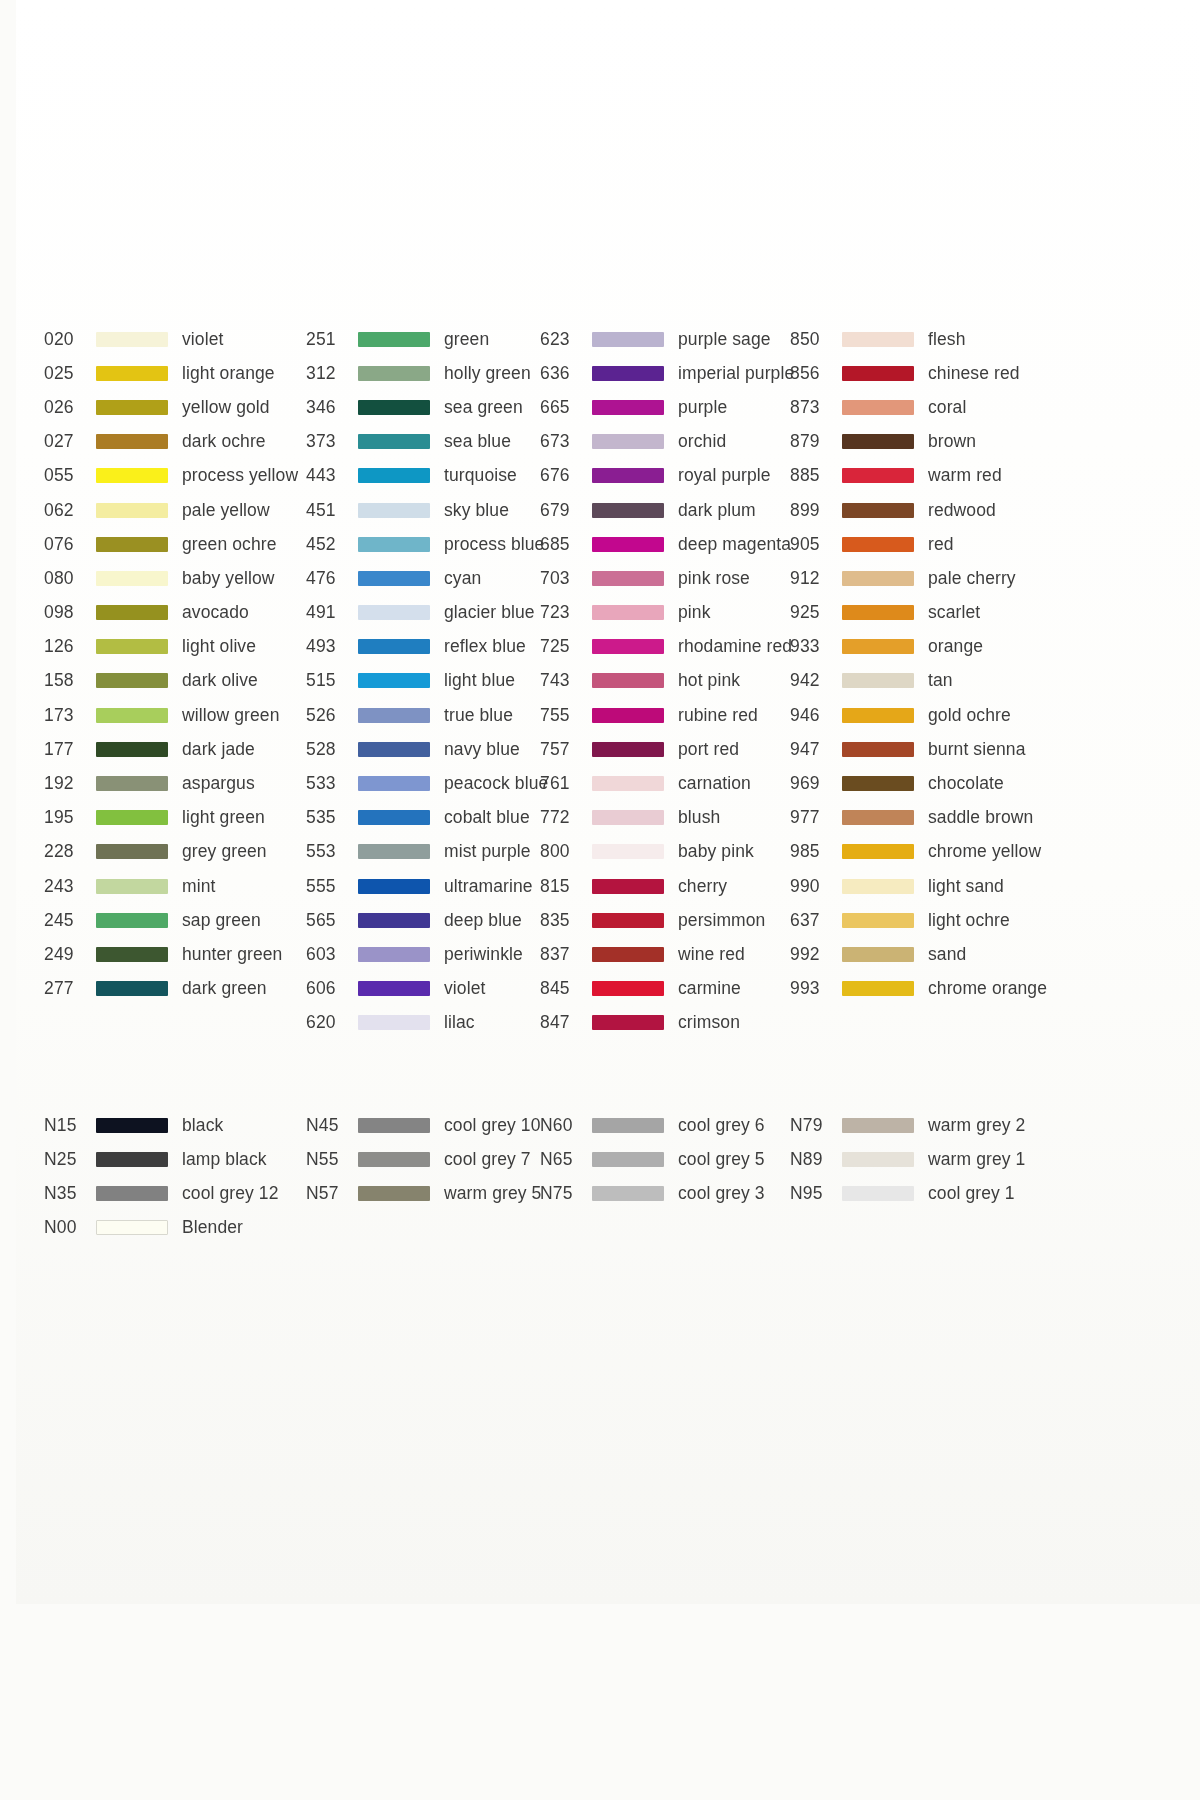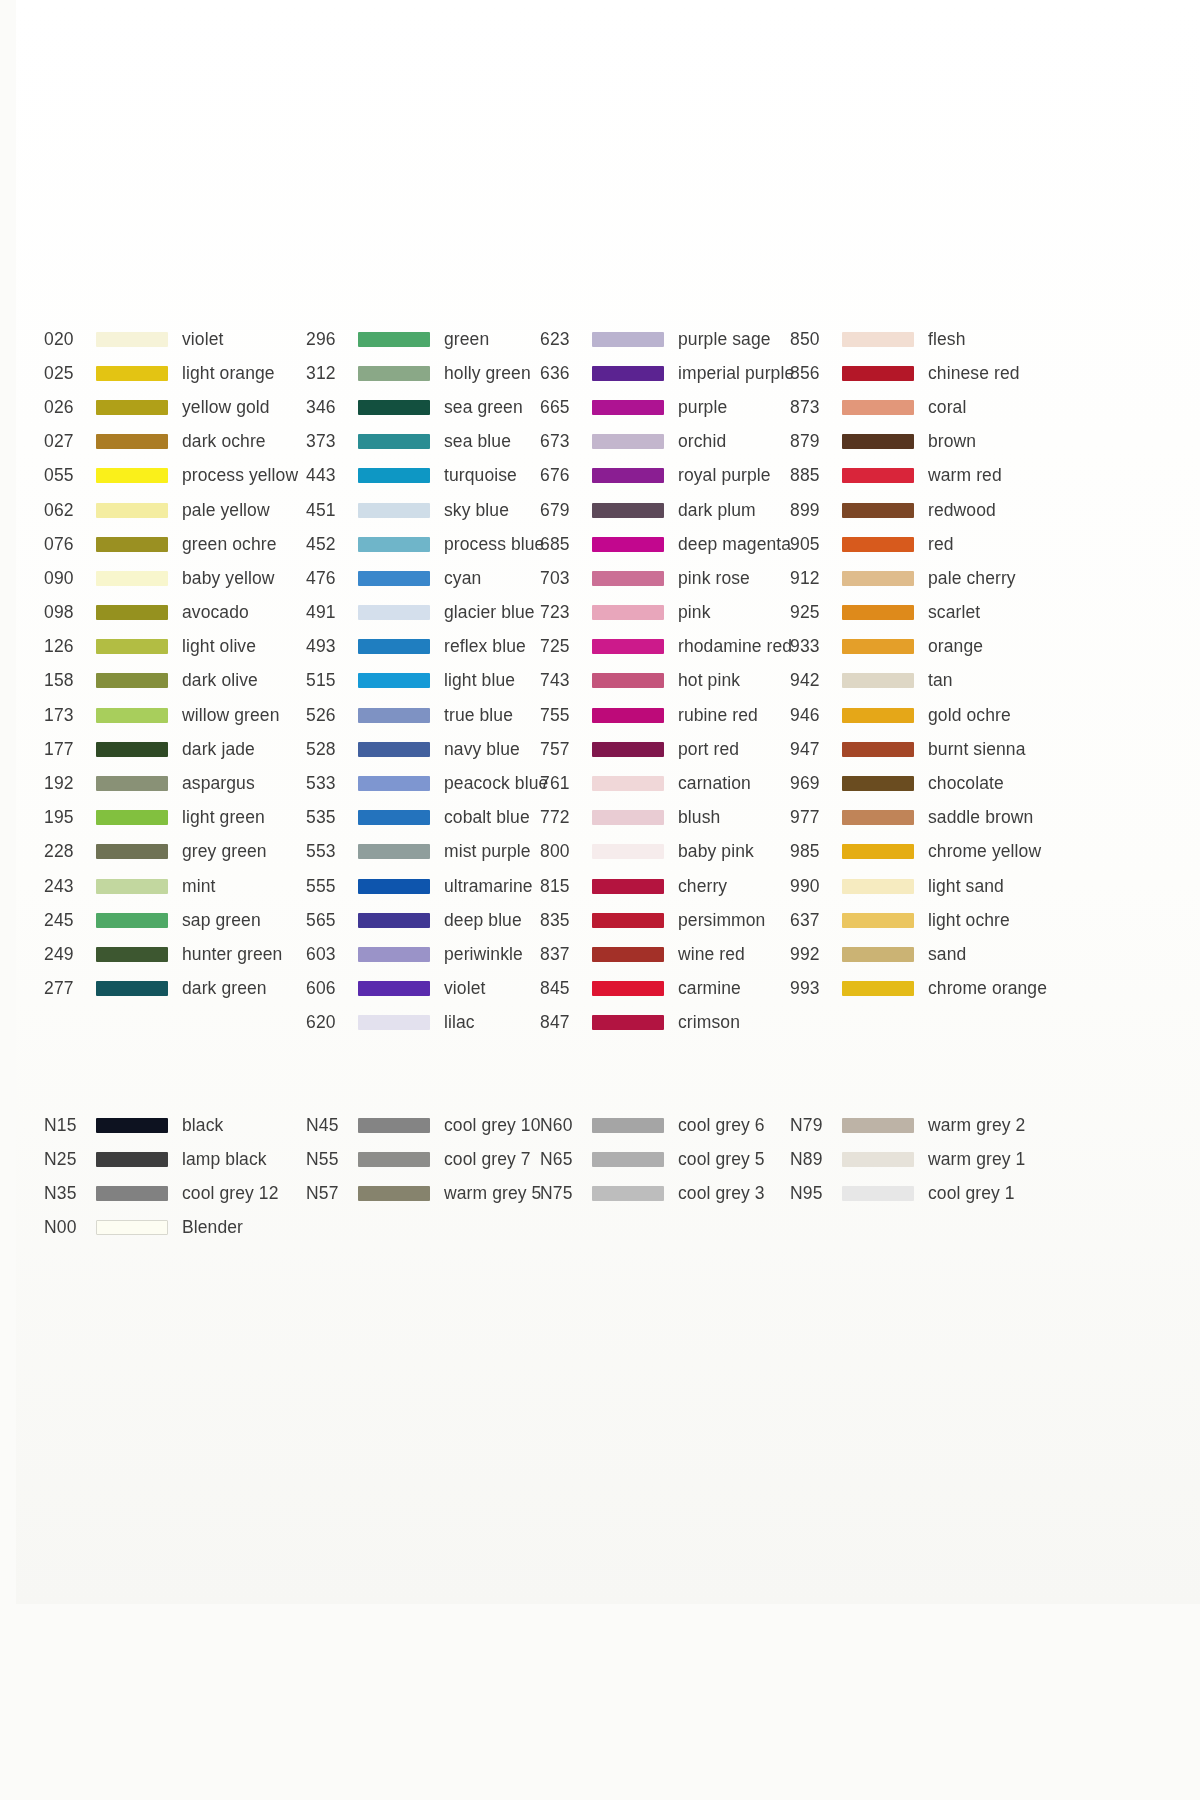--- a/index.html
+++ b/index.html
@@ -116,21 +116,21 @@
             <span class="code">062</span>
             <span class="swatch" style="background: rgb(244, 237, 161);"></span>
             <span class="cname">pale yellow</span>
           </div>
           <div class="row">
             <span class="code">076</span>
             <span class="swatch" style="background: rgb(154, 144, 34);"></span>
             <span class="cname">green ochre</span>
           </div>
           <div class="row">
-            <span class="code">090</span>
+            <span class="code">080</span>
             <span class="swatch" style="background: rgb(248, 246, 205);"></span>
             <span class="cname">baby yellow</span>
           </div>
           <div class="row">
             <span class="code">098</span>
             <span class="swatch" style="background: rgb(149, 145, 31);"></span>
             <span class="cname">avocado</span>
           </div>
           <div class="row">
             <span class="code">126</span>
@@ -183,21 +183,21 @@
             <span class="cname">hunter green</span>
           </div>
           <div class="row">
             <span class="code">277</span>
             <span class="swatch" style="background: rgb(19, 85, 93);"></span>
             <span class="cname">dark green</span>
           </div>
         </div>
         <div class="col col-1">
           <div class="row">
-            <span class="code">296</span>
+            <span class="code">251</span>
             <span class="swatch" style="background: rgb(76, 168, 106);"></span>
             <span class="cname">green</span>
           </div>
           <div class="row">
             <span class="code">312</span>
             <span class="swatch" style="background: rgb(138, 168, 135);"></span>
             <span class="cname">holly green</span>
           </div>
           <div class="row">
             <span class="code">346</span>

